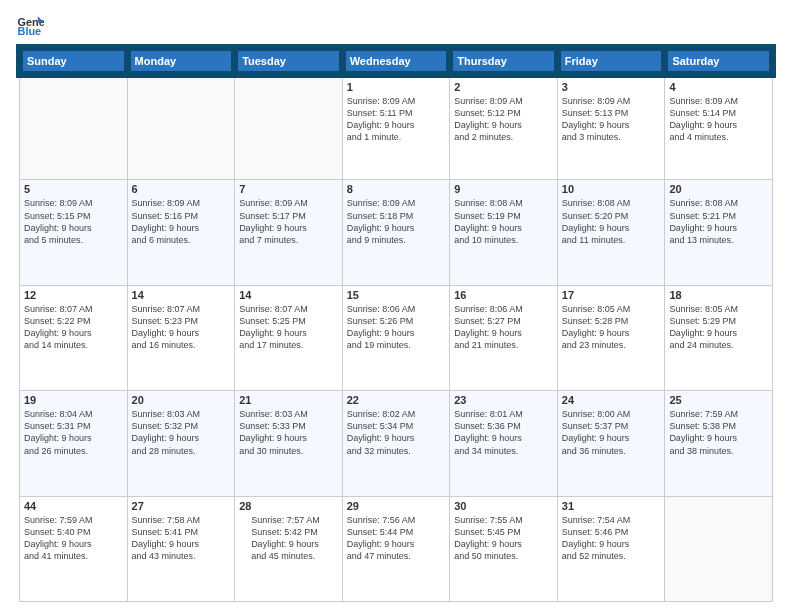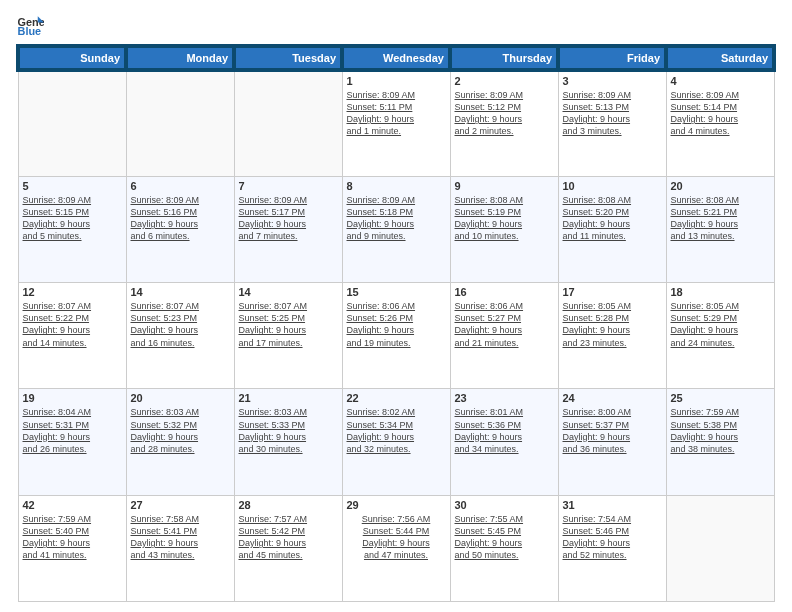--- a/index.html
+++ b/index.html
@@ -49,22 +49,22 @@
       border-collapse: collapse;
       flex: 1;
       table-layout: fixed;
     }
     .calendar-table th {
       background: #2a74c0;
       color: #fff;
       font-size: 11px;
       font-weight: bold;
       padding: 4px 4px;
-      text-align: right;
-      border: 4px solid #0c4a6e;
+      text-align: left;
+      border: 7px solid #0c4a6e;
     }
     .calendar-table td {
       border: 1px solid #ccc;
       vertical-align: top;
       padding: 3px 4px;
       font-size: 9.5px;
       color: #333;
       height: 88px;
       background: #fff;
     }
@@ -75,21 +75,20 @@
       font-size: 11px;
       font-weight: bold;
       color: #333;
       display: block;
       margin-bottom: 2px;
     }
     .day-info {
       font-size: 9px;
       color: #444;
       line-height: 1.35;
-      text-decoration: underline;
     }
     .empty-cell {
       background: #f9f9f9 !important;
     }
   </style>
 </head>
 <body>
 
 <div class="page">
   <div class="header">
@@ -304,43 +303,43 @@
           <td>
             <span class="day-number">25</span>
             <div class="day-info" style="white-space: pre-line;">Sunrise: 7:59 AM
 Sunset: 5:38 PM
 Daylight: 9 hours
 and 38 minutes.</div>
           </td>
         </tr>
         <tr>
           <td>
-            <span class="day-number">42</span>
+            <span class="day-number">44</span>
             <div class="day-info" style="white-space: pre-line;">Sunrise: 7:59 AM
 Sunset: 5:40 PM
 Daylight: 9 hours
 and 41 minutes.</div>
           </td>
           <td>
             <span class="day-number">27</span>
             <div class="day-info" style="white-space: pre-line;">Sunrise: 7:58 AM
 Sunset: 5:41 PM
 Daylight: 9 hours
 and 43 minutes.</div>
           </td>
           <td>
             <span class="day-number">28</span>
-            <div class="day-info" style="white-space: pre-line;">Sunrise: 7:57 AM
+            <div class="day-info" style="white-space: pre-line; margin-left: 12px;">Sunrise: 7:57 AM
 Sunset: 5:42 PM
 Daylight: 9 hours
 and 45 minutes.</div>
           </td>
           <td>
             <span class="day-number">29</span>
-            <div class="day-info" style="white-space: pre-line; text-align: center;">Sunrise: 7:56 AM
+            <div class="day-info" style="white-space: pre-line;">Sunrise: 7:56 AM
 Sunset: 5:44 PM
 Daylight: 9 hours
 and 47 minutes.</div>
           </td>
           <td>
             <span class="day-number">30</span>
             <div class="day-info" style="white-space: pre-line;">Sunrise: 7:55 AM
 Sunset: 5:45 PM
 Daylight: 9 hours
 and 50 minutes.</div>

